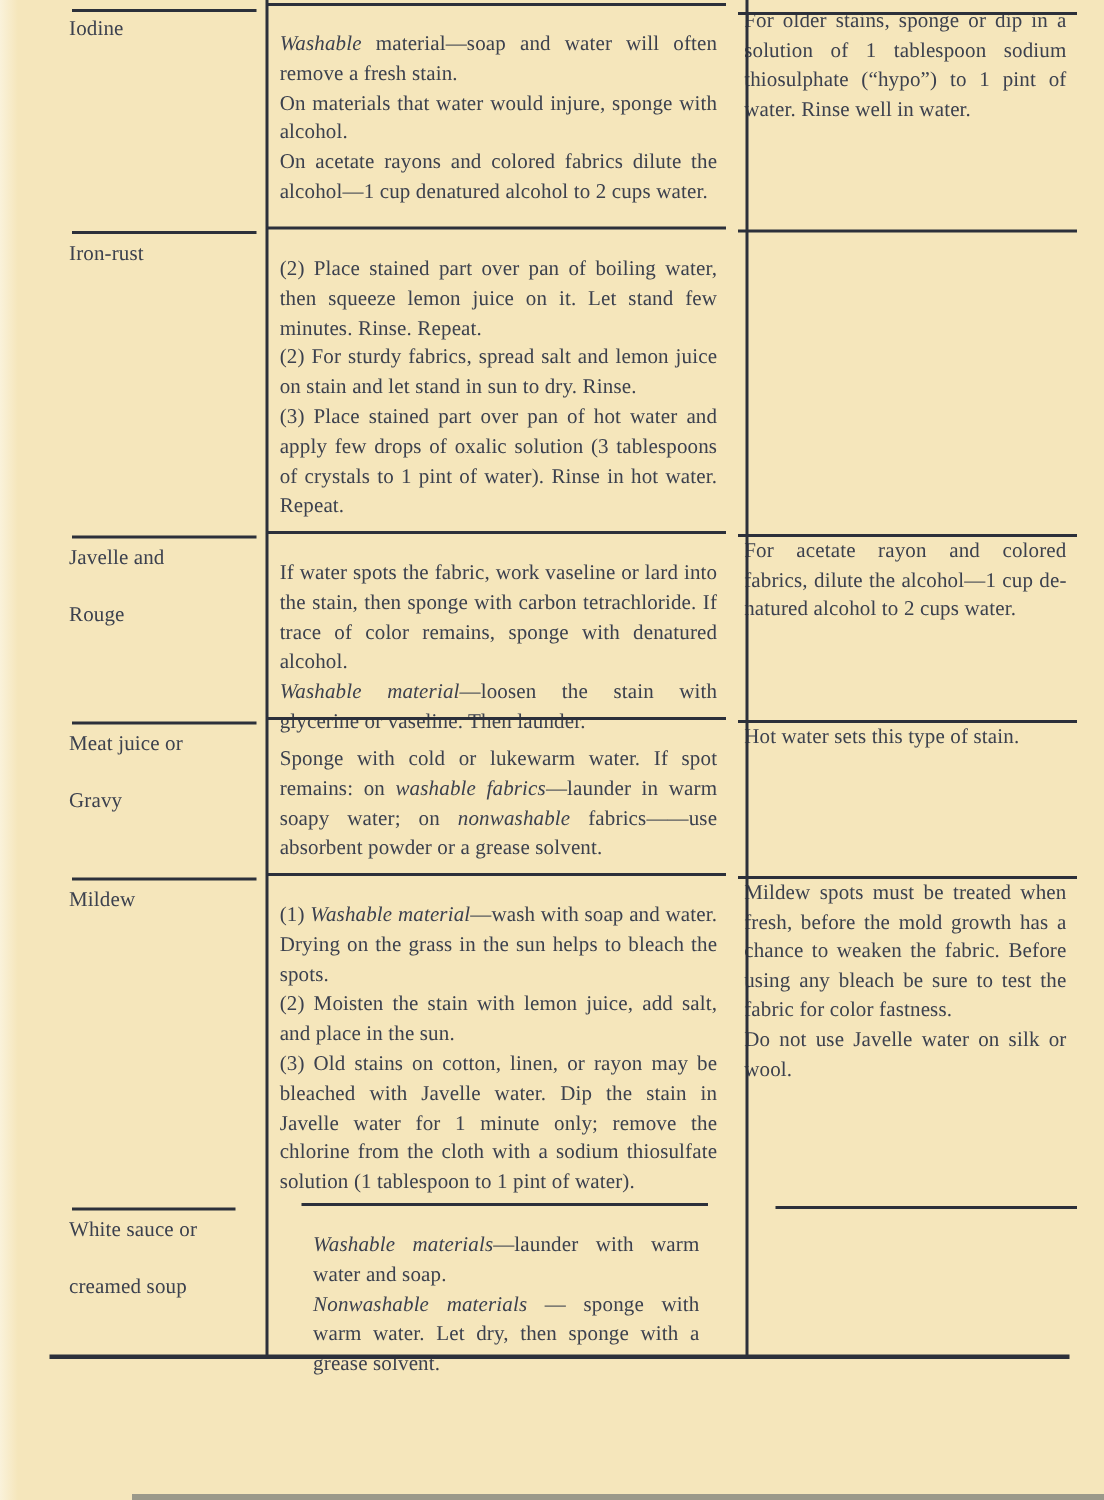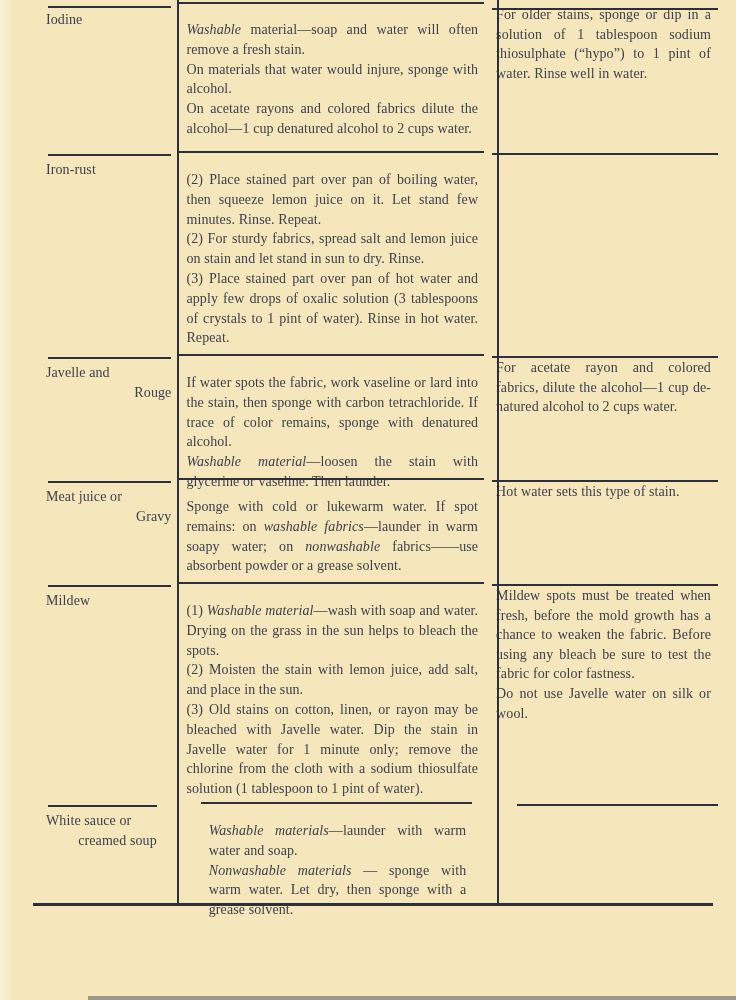--- a/index.html
+++ b/index.html
@@ -36,21 +36,21 @@
   .c2{width:320px;padding:20px 9px 0 11px;}
   .c3{width:255px;padding:5px 25px 0 9px;}
   .rule{position:absolute;height:0;border-top:2px solid #2c303a;}
   .c1 .rule{top:4px;left:48px;right:4px;}
   .c2 .rule{top:1px;left:3px;right:3px;}
   .c3 .rule{top:3px;left:5px;right:18px;}
   .row.first .c1 .rule{top:6px;}
   .row.first .c2 .rule{top:2px;}
   .row.first .c3 .rule{top:8px;}
   .c1 .lbl-l1{text-align:left;}
-  .c1 .lbl-l2{text-align:right;}
+  .c1 .lbl-l2{text-align:left;margin-top:18px;}
   p{margin:0;text-align:justify;}
   .cell, p{font-size:14px;line-height:19.8px;letter-spacing:.1px;}
   .c3 p{line-height:19.6px;}
   i{font-style:italic;}
 </style>
 </head>
 <body>
 
 <div class="page">
   <div class="left-edge"></div>

